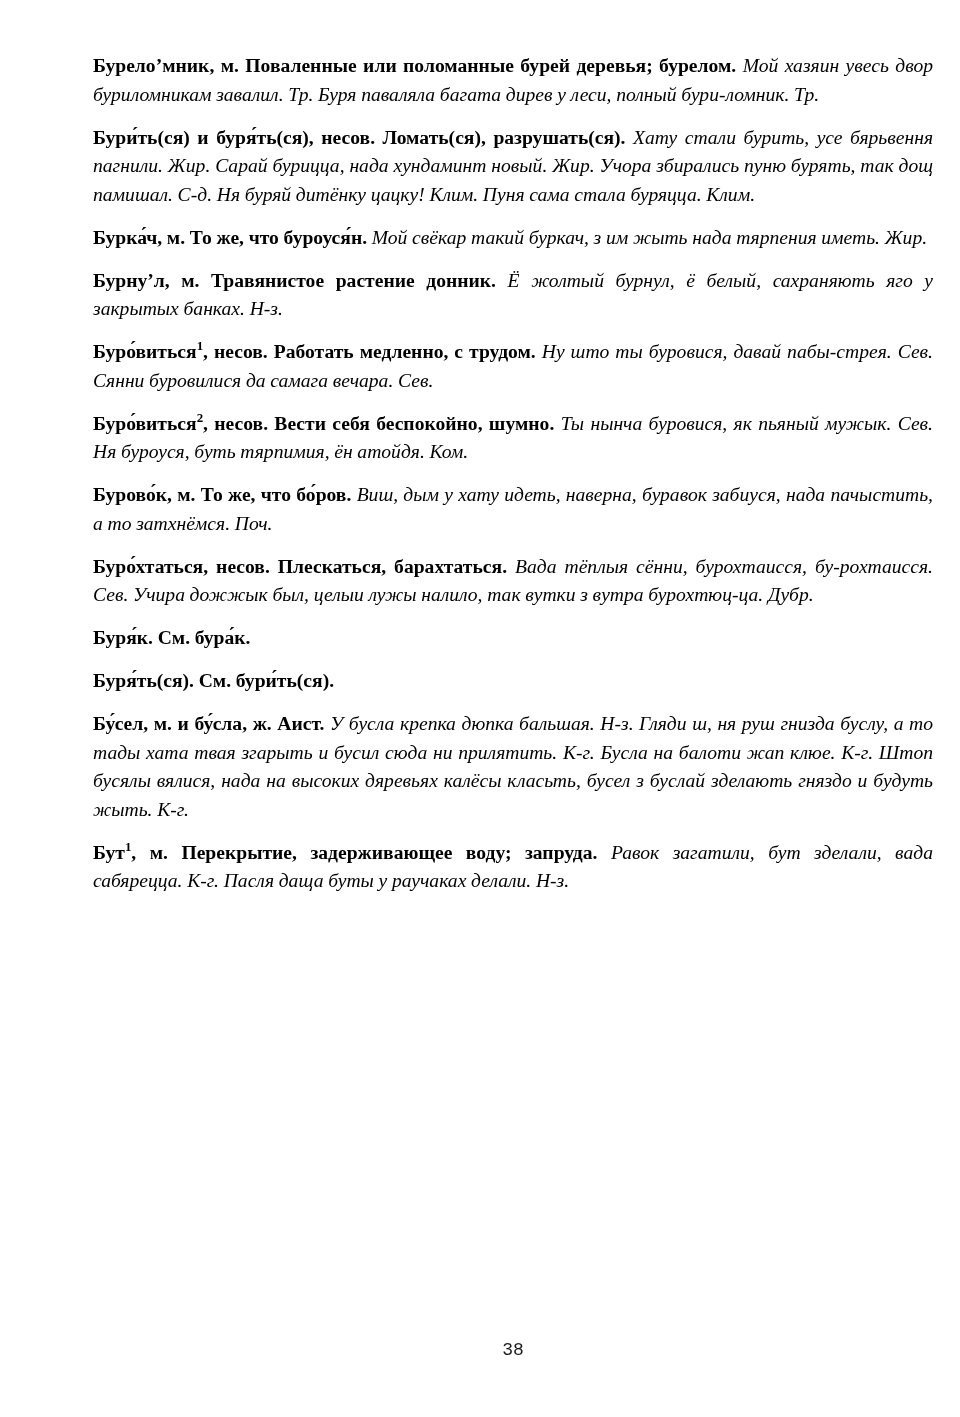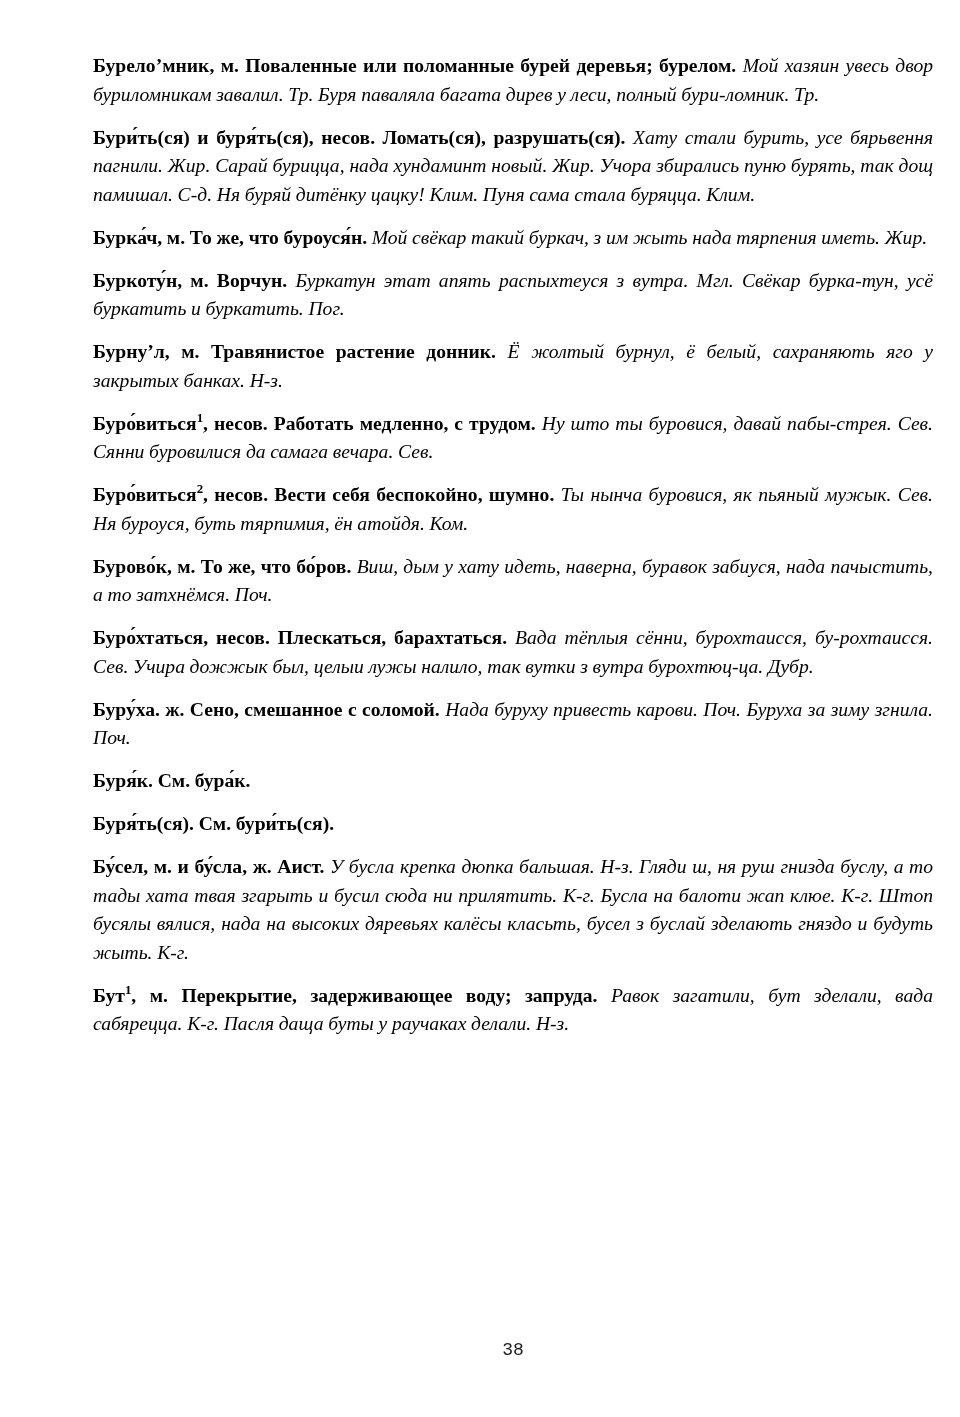--- a/index.html
+++ b/index.html
@@ -65,27 +65,25 @@
 </style>
 </head>
 <body>
 
 <div class="page">
 
   <div class="text-block" id="entries-column">
       <p class="entry"><span class="hw">Бурело’мник, м. Поваленные или поломанные бурей деревья; бурелом.</span> <span class="ex">Мой хазяин увесь двор буриломникам завалил. Тр. Буря паваляла багата дирев у леси, полный бури-ломник. Тр.</span></p>
       <p class="entry"><span class="hw">Бури́ть(ся) и буря́ть(ся), несов. Ломать(ся), разрушать(ся).</span> <span class="ex">Хату стали бурить, усе бярьвення пагнили. Жир. Сарай бурицца, нада хундаминт новый. Жир. Учора збирались пуню бурять, так дощ памишал. С-д. Ня буряй дитёнку цацку! Клим. Пуня сама стала буряцца. Клим.</span></p>
       <p class="entry"><span class="hw">Бурка́ч, м. То же, что буроуся́н.</span> <span class="ex">Мой свёкар такий буркач, з им жыть нада тярпения иметь. Жир.</span></p>
-      <p class="entry"><span class="hw">Буркоту́н, м. Ворчун.</span> <span class="ex">Буркатун этат апять распыхтеуся з вутра. Мгл. Свёкар бурка-тун, усё буркатить и буркатить. Пог.</span></p>
       <p class="entry"><span class="hw">Бурну’л, м. Травянистое растение донник.</span> <span class="ex">Ё жолтый бурнул, ё белый, сахраняють яго у закрытых банках. Н-з.</span></p>
       <p class="entry"><span class="hw">Буро́виться</span><sup class="hw">1</sup><span class="hw">, несов. Работать медленно, с трудом.</span> <span class="ex">Ну што ты буровися, давай пабы-стрея. Сев. Сянни буровилися да самага вечара. Сев.</span></p>
       <p class="entry"><span class="hw">Буро́виться</span><sup class="hw">2</sup><span class="hw">, несов. Вести себя беспокойно, шумно.</span> <span class="ex">Ты нынча буровися, як пьяный мужык. Сев. Ня буроуся, буть тярпимия, ён атойдя. Ком.</span></p>
       <p class="entry"><span class="hw">Бурово́к, м. То же, что бо́ров.</span> <span class="ex">Виш, дым у хату идеть, наверна, буравок забиуся, нада пачыстить, а то затхнёмся. Поч.</span></p>
       <p class="entry"><span class="hw">Буро́хтаться, несов. Плескаться, барахтаться.</span> <span class="ex">Вада тёплыя сённи, бурохтаисся, бу-рохтаисся. Сев. Учира дожжык был, целыи лужы налило, так вутки з вутра бурохтюц-ца. Дубр.</span></p>
-      <p class="entry"><span class="hw">Буру́ха. ж. Сено, смешанное с соломой.</span> <span class="ex">Нада буруху привесть карови. Поч. Буруха за зиму згнила. Поч.</span></p>
       <p class="entry"><span class="hw">Буря́к. См. бура́к.</span></p>
       <p class="entry"><span class="hw">Буря́ть(ся). См. бури́ть(ся).</span></p>
       <p class="entry"><span class="hw">Бу́сел, м. и бу́сла, ж. Аист.</span> <span class="ex">У бусла крепка дюпка бальшая. Н-з. Гляди ш, ня руш гнизда буслу, а то тады хата твая згарыть и бусил сюда ни прилятить. К-г. Бусла на балоти жап клюе. К-г. Штоп бусялы вялися, нада на высоких дяревьях калёсы класьть, бусел з буслай зделають гняздо и будуть жыть.  К-г.</span></p>
       <p class="entry"><span class="hw">Бут</span><sup class="hw">1</sup><span class="hw">, м. Перекрытие, задерживающее воду; запруда.</span> <span class="ex">Равок загатили, бут зделали, вада сабярецца. К-г. Пасля даща буты у раучаках делали. Н-з.</span></p>
     </div>
 
   <div class="page-number">38</div>
 
 </div>
 

